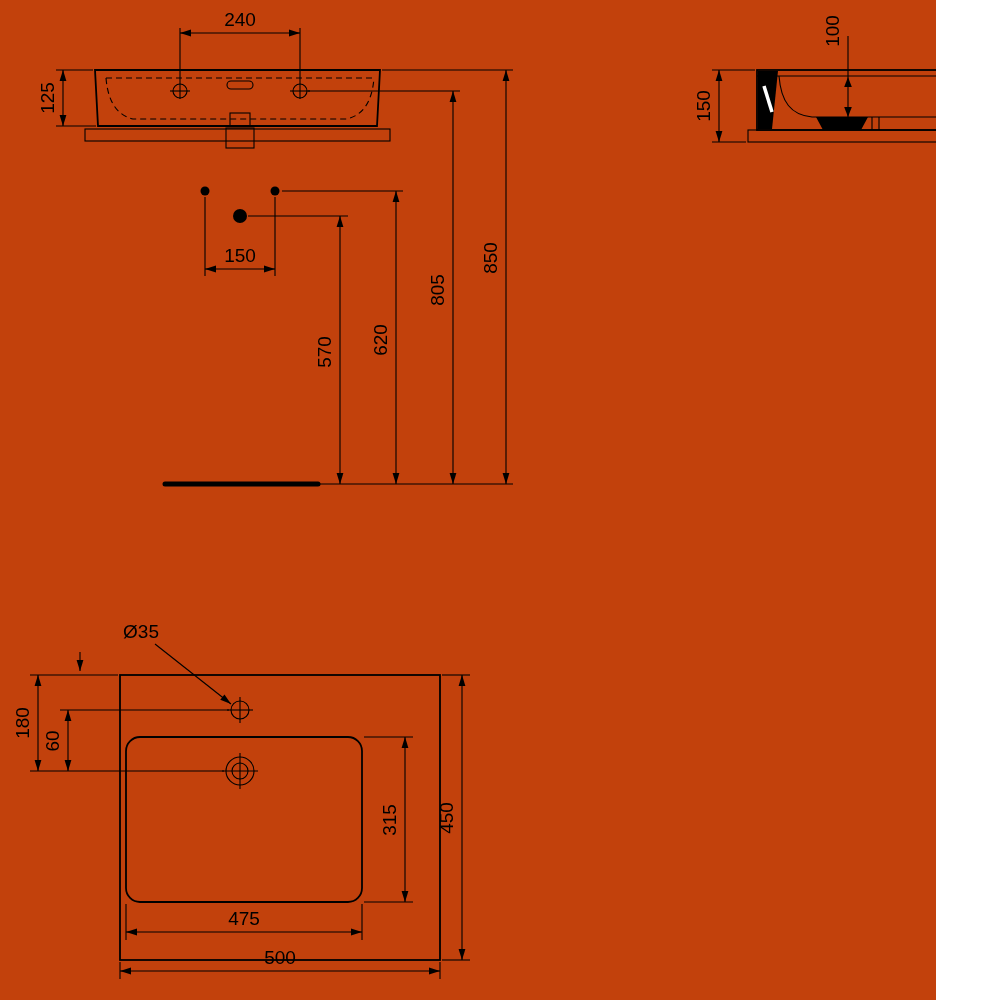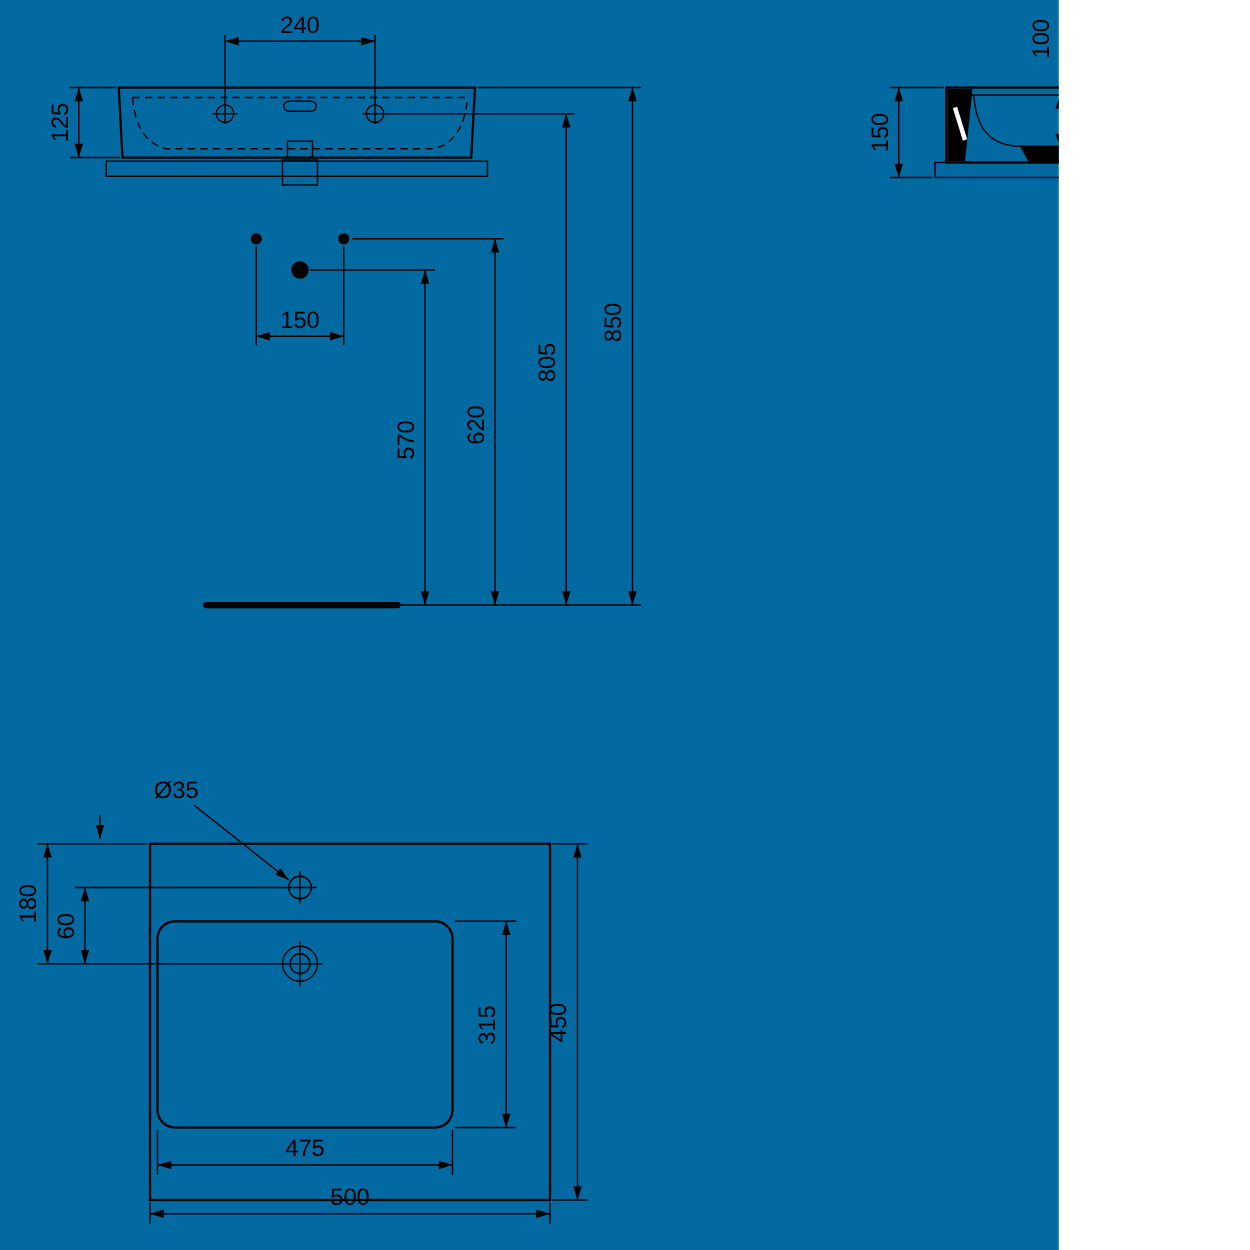--- a/index.html
+++ b/index.html
@@ -1,16 +1,16 @@
 <!DOCTYPE html>
 <html><head>
 <meta charset="utf-8">
 <style>
   html, body { margin: 0; padding: 0; background: #ffffff; }
-  .sheet { width: 847px; height: 1000px; position: relative; background: #0369a1; overflow: hidden; text-decoration: underline; }
+  .sheet { width: 936px; height: 1000px; position: relative; background: #c2410c; overflow: hidden; text-decoration: underline; }
   svg { display: block; }
   .ln   { stroke: #000; stroke-width: 1.8; fill: none; }
   .thin { stroke: #000; stroke-width: 1.1; fill: none; }
   .dim  { stroke: #000; stroke-width: 1.1; fill: none; }
   .dash { stroke: #000; stroke-width: 1.1; fill: none; stroke-dasharray: 6 4; }
   .txt  { font-family: "Liberation Sans", "DejaVu Sans", sans-serif; font-size: 19px; fill: #000; }
 </style>
 </head>
 <body>
 

